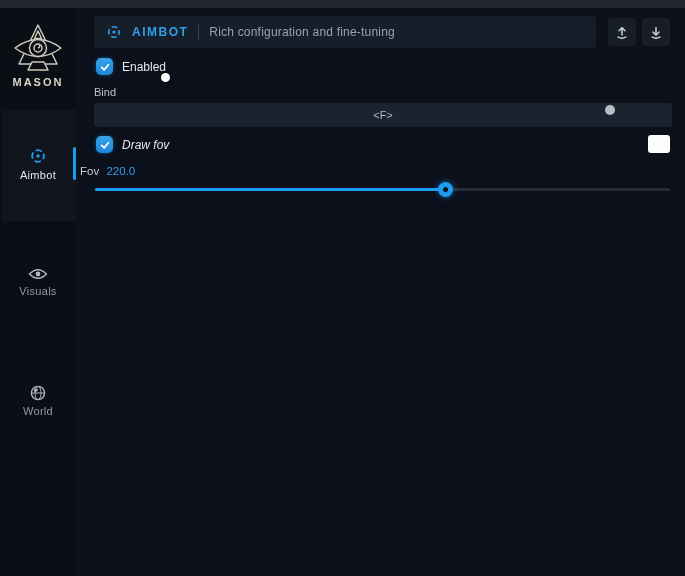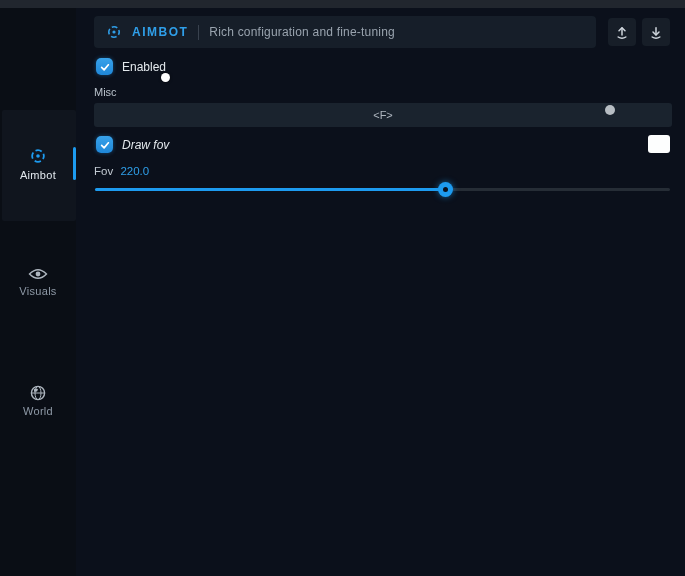--- a/index.html
+++ b/index.html
@@ -68,21 +68,21 @@
   .bind-input {
     position:absolute; left:94px; top:103px; width:578px; height:24px;
     background:#1a232e; border-radius:3px; border:none;
     display:flex; align-items:center; justify-content:center;
     font-size:11px; color:#aeb6bf;
   }
   .color-swatch {
     position:absolute; left:648px; top:135px; width:22px; height:18px;
     background:#fdfefe; border-radius:3px;
   }
-  .fov-row { position:absolute; left:94px; top:165px; font-size:11.5px; }
+  .fov-row { position:absolute; left:80px; top:165px; font-size:11.5px; }
   .fov-name { color:#c2cad2; }
   .fov-value { color:#2f9fe9; margin-left:4px; }
   .slider { position:absolute; left:95px; top:188px; width:575px; height:4px; }
   .slider-track {
     position:absolute; left:0; top:0; width:100%; height:3px;
     background:#262d36; border-radius:2px;
   }
   .slider-fill {
     position:absolute; left:0; top:0; width:350px; height:3px;
     background:#1d9bf0; border-radius:2px;
@@ -106,20 +106,34 @@
     border-radius:50%; background:#c9ced4; opacity:0.9;
   }
 </style>
 </head>
 <body>
 
 <div class="titlebar"></div>
 
 <div class="sidebar">
 
+  <div class="brand">
+    <svg width="52" height="52" viewBox="0 0 52 52">
+      <g fill="none" stroke="#cfc9bb" stroke-width="1.5" stroke-linejoin="round">
+        <path d="M26 3 L7 42 L45 42 Z"></path>
+        <path d="M26 9 L22.5 16.5 L29.5 16.5 Z"></path>
+        <path d="M3 26 Q26 9 49 26 Q26 43 3 26 Z" fill="#0a0e15"></path>
+        <circle cx="26" cy="26" r="8.5" fill="#0a0e15"></circle>
+        <circle cx="26" cy="26" r="4"></circle>
+        <path d="M26 26 q2.5 -1 1.5 -3"></path>
+        <path d="M20 40 L32 40 L36 48 L16 48 Z" fill="#0a0e15"></path>
+      </g>
+    </svg>
+    <div class="brand-label">MASON</div>
+  </div>
 
   <div class="active-bg"></div>
   <div class="active-indicator"></div>
 
   <div class="nav-item active" style="top:139px;">
     <svg class="nav-icon" width="18" height="18" viewBox="0 0 20 20">
       <circle cx="10" cy="10" r="6.5" fill="none" stroke="#1d9bf0" stroke-width="2" stroke-dasharray="7.2 3" stroke-dashoffset="3.6"></circle>
       <circle cx="10" cy="10" r="2" fill="#1d9bf0"></circle>
     </svg>
     <div class="nav-label">Aimbot</div>
@@ -177,21 +191,21 @@
 
 <div class="checkbox" style="left:96px; top:58px;">
   <svg width="12" height="12" viewBox="0 0 16 16">
     <polyline points="3.5,8.5 6.8,11.8 12.5,5" fill="none" stroke="#ffffff" stroke-width="2.2" stroke-linecap="round" stroke-linejoin="round"></polyline>
   </svg>
 </div>
 <span class="check-label" style="left:122px; top:60px;">Enabled</span>
 
 <div class="cursor-dot"></div>
 
-<span class="field-label" style="left:94px; top:86px;">Misc</span>
+<span class="field-label" style="left:94px; top:86px;">Bind</span>
 <div class="bind-input">
   <span>&lt;F&gt;</span>
 </div>
 <div class="drag-dot"></div>
 
 <div class="checkbox" style="left:96px; top:136px;">
   <svg width="12" height="12" viewBox="0 0 16 16">
     <polyline points="3.5,8.5 6.8,11.8 12.5,5" fill="none" stroke="#ffffff" stroke-width="2.2" stroke-linecap="round" stroke-linejoin="round"></polyline>
   </svg>
 </div>

